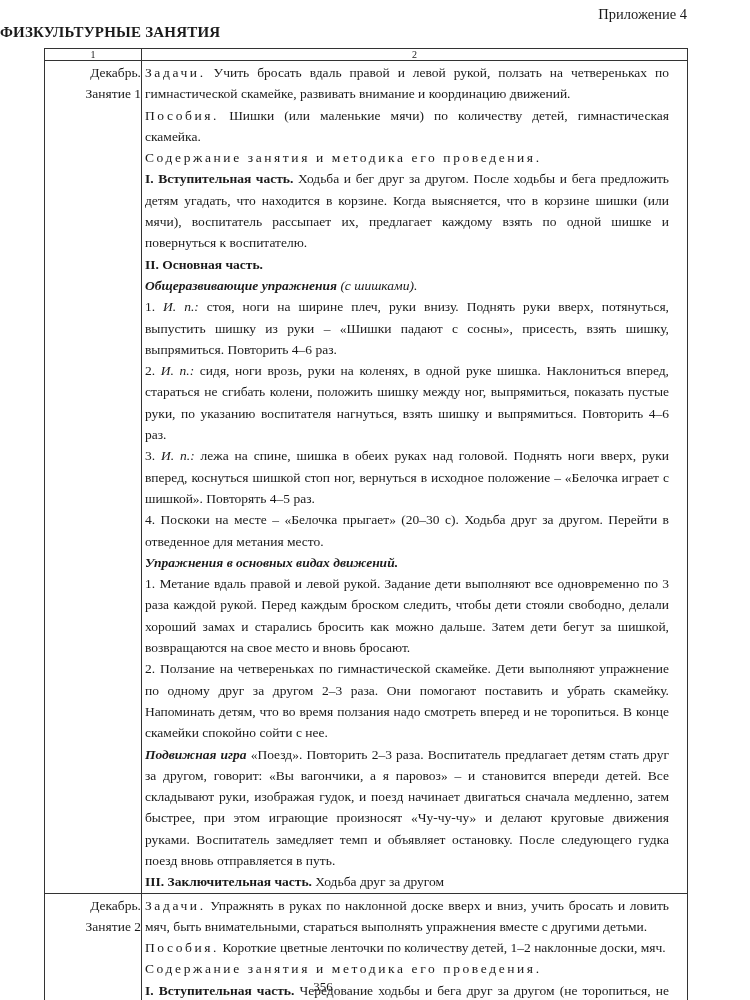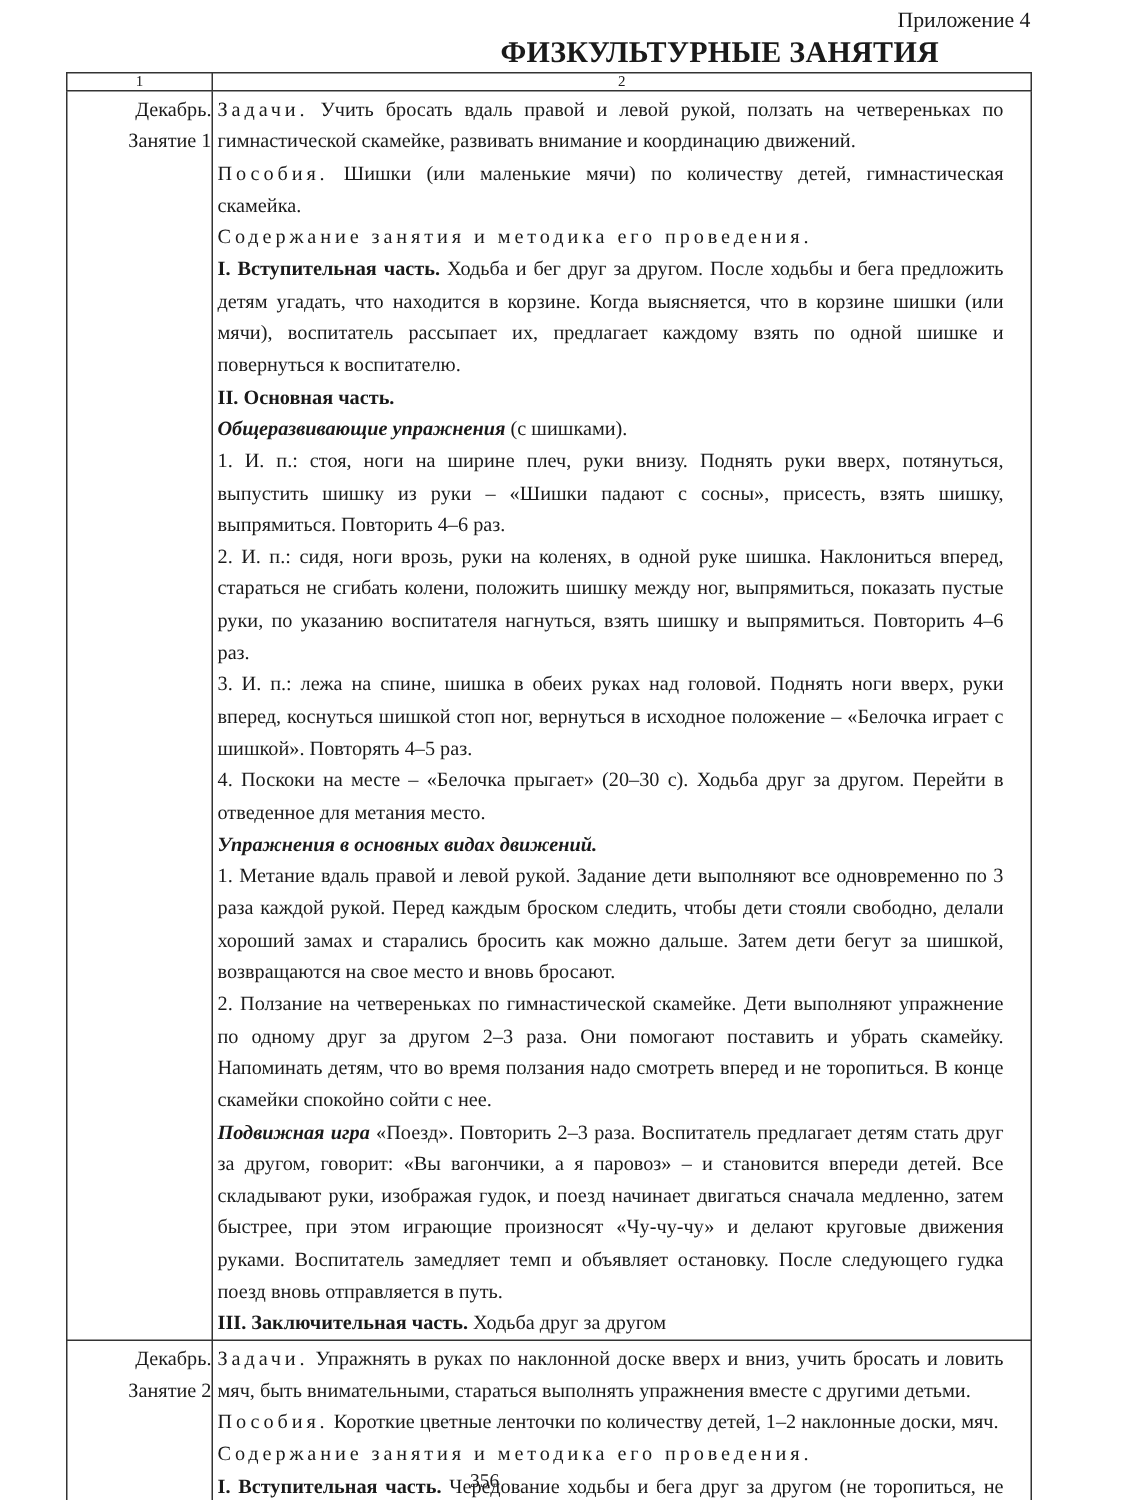--- a/index.html
+++ b/index.html
@@ -1,34 +1,34 @@
 <!DOCTYPE html>
 <html><head>
 <meta charset="utf-8">
 <style>
   html, body { margin:0; padding:0; background:#ffffff; }
   body { width:750px; height:1000px; position:relative; overflow:hidden;
          font-family:"Liberation Serif", serif; color:#1a1a1a; }
   .appendix { position:absolute; top:6px; right:63px; font-size:14.5px; }
-  .title { position:absolute; top:24px; left:0; width:626px; text-align:right;
-           font-weight:bold; font-size:20px; letter-spacing:0.2px; }
+  .title { position:absolute; top:24px; left:0; width:626px; text-align:left;
+           font-weight:bold; font-size:15px; letter-spacing:0.2px; }
   table { position:absolute; top:48px; left:44px; width:643px; border-collapse:collapse;
           table-layout:fixed; }
   td, th { border:1px solid #333; vertical-align:top; padding:0; }
   col.c1 { width:97px; }
   col.c2 { width:546px; }
   th { font-weight:normal; font-size:13px; line-height:16px; text-align:center; vertical-align:middle; height:31px; }
   .numrow td { font-size:10px; line-height:11px; text-align:center; height:11px; }
   .month { font-size:13.5px; line-height:21.3px; padding:1px 0 0 3px;text-align:right; }
   .content { font-size:13.5px; line-height:21.3px; padding:1px 18px 0 3px; text-align:justify; }
   .content p { margin:0; }
   .sp { letter-spacing:2.6px; }
   .b { font-weight:bold; }
   .bi { font-weight:bold; font-style:italic; }
-  .i { }
+  .i { font-style:italic; }
   .pagenum { position:absolute; top:979px; left:0; width:646px; text-align:center; font-size:13px; }
 </style>
 </head>
 <body>
 
 <div class="appendix">Приложение 4</div>
 <div class="title">ФИЗКУЛЬТУРНЫЕ ЗАНЯТИЯ</div>
 
 <table>
   <colgroup>

